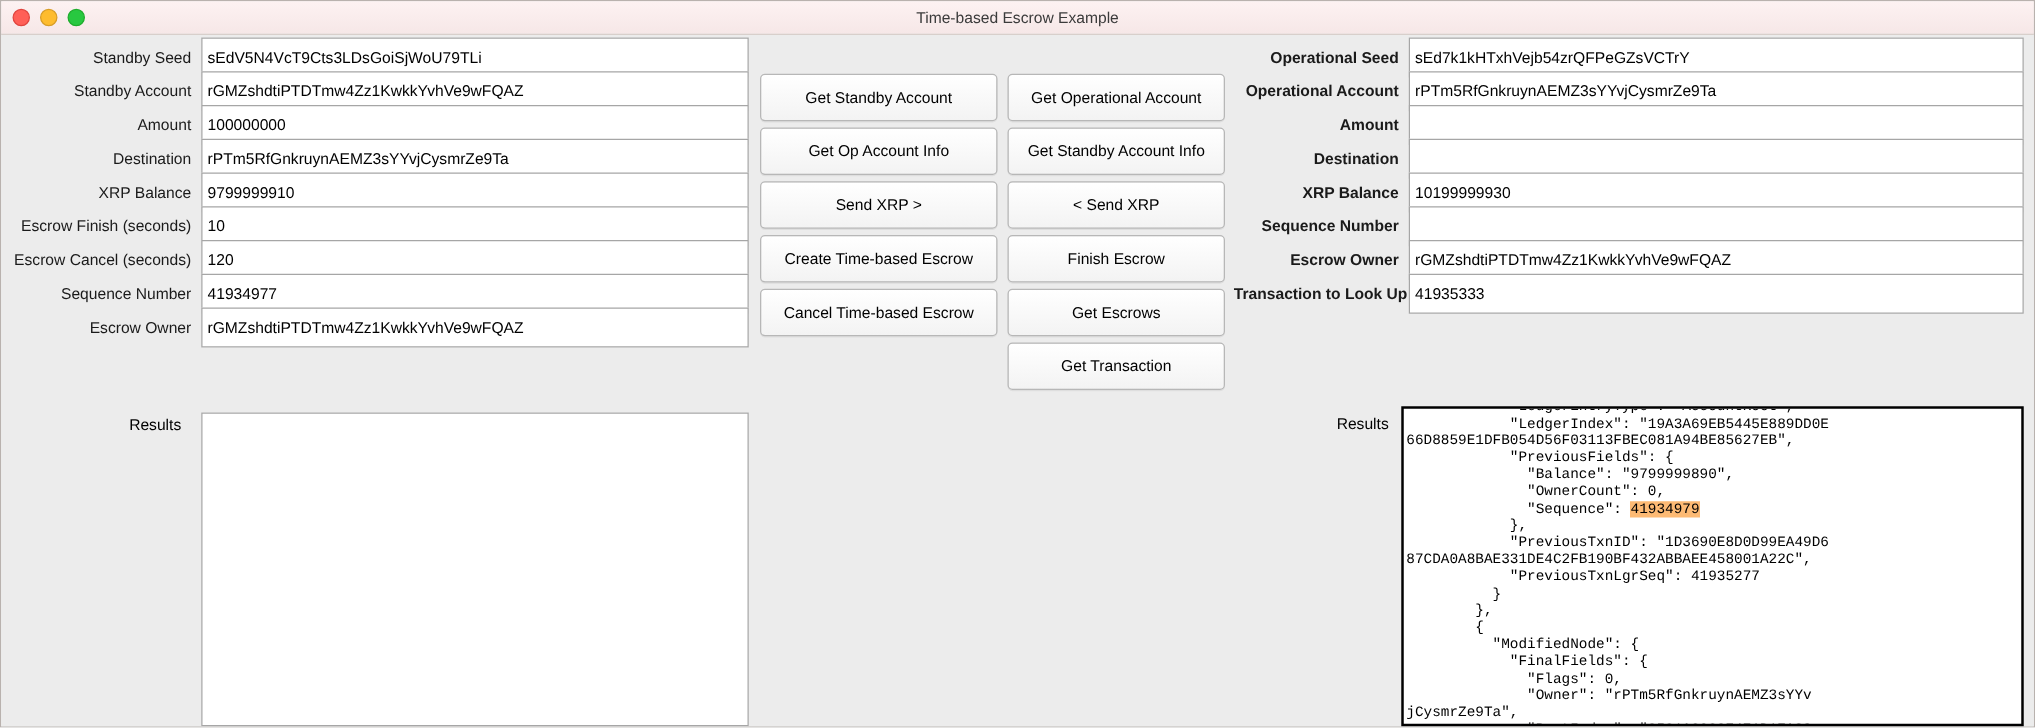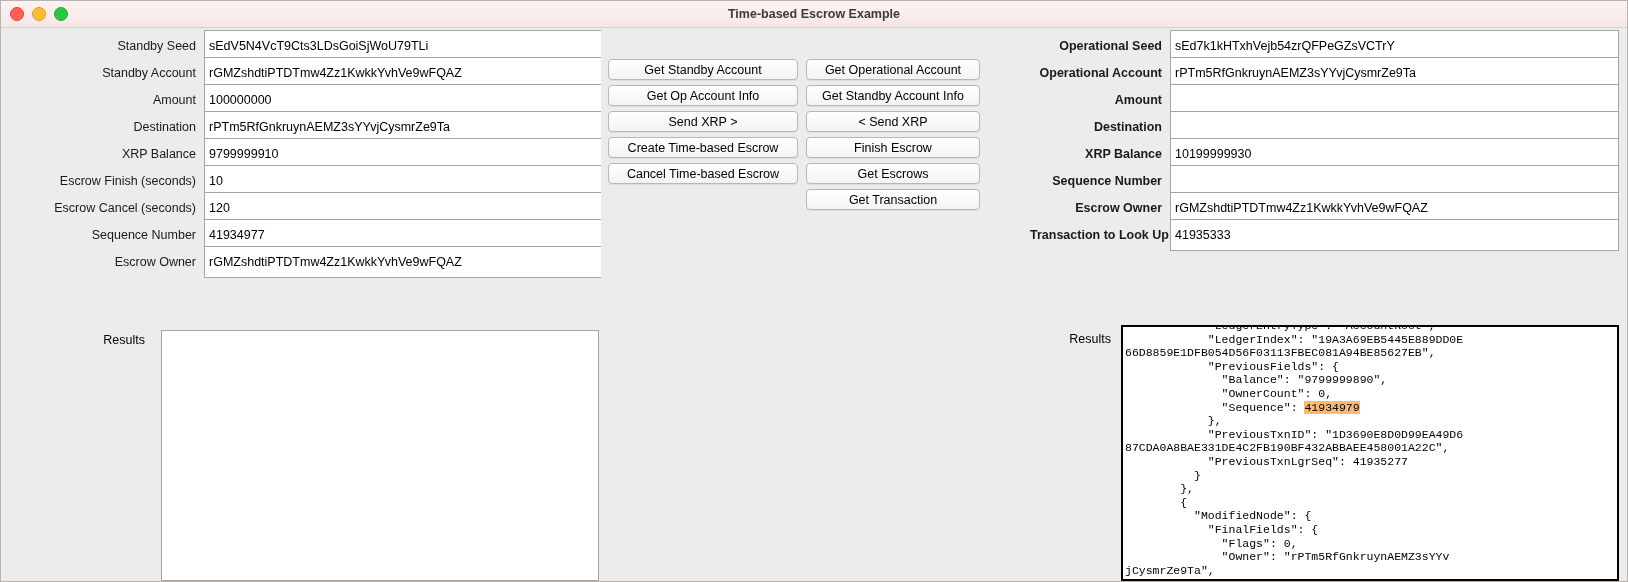--- a/index.html
+++ b/index.html
@@ -47,34 +47,33 @@
     height: 12px;
     border-radius: 50%;
     display: block;
   }
   .dot.red { background: #ff5f57; border: 1px solid #e0443e; }
   .dot.yellow { background: #febc2e; border: 1px solid #d89d26; }
   .dot.green { background: #28c840; border: 1px solid #1ead2c; }
   .window-title {
     width: 100%;
     text-align: center;
-    font-weight: bold;
+    font-weight: normal;
     font-size: 12.5px;
     color: #3b3b3b;
   }
   
   .content {
     flex: 1 1 auto;
     position: relative;
     background: #ececec;
   }
   .col {
     position: absolute;
     top: 0;
-    padding-left: 43px;
   }
   .left-col  { left: 0;    width: 600px; top: 0; bottom: 0; background: #ececec; }
   .mid-col   { left: 600px; width: 386px; top: 0; bottom: 0; background: #ececec; }
   .right-col { left: 986px; right: 0;    top: 0; bottom: 0; background: #ececec; }
 
   .field-row {
     display: flex;
     align-items: center;
     height: 26px;
     margin-bottom: 1px;
@@ -111,21 +110,21 @@
     position: absolute;
     top: 31px;
     left: 7px;
     right: 12px;
     display: grid;
     grid-template-columns: 190px 174px;
     grid-column-gap: 8px;
     grid-row-gap: 5px;
   }
   .btn {
-    height: 21px;
+    height: 38px;
     line-height: 20px;
     text-align: center;
     font-size: 12.5px;
     font-family: "Liberation Sans", sans-serif;
     color: #000;
     background: linear-gradient(#ffffff, #f3f3f3);
     border: 1px solid #b7b7b7;
     border-radius: 4px;
     box-shadow: 0 1px 0 rgba(0,0,0,0.06);
     cursor: default;

